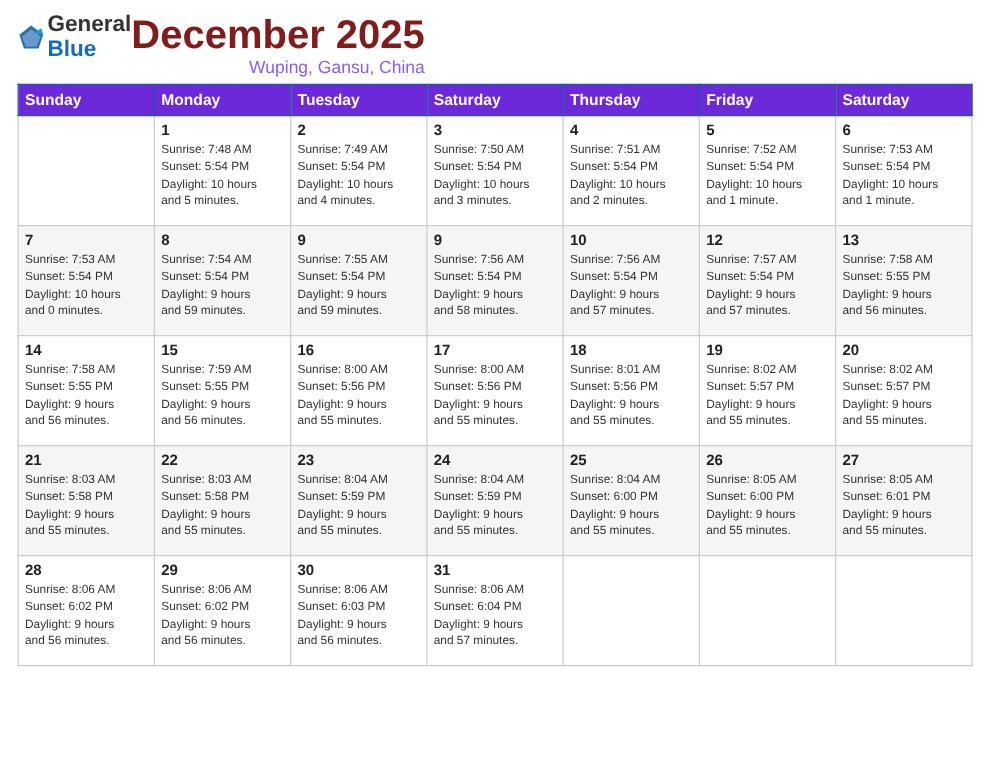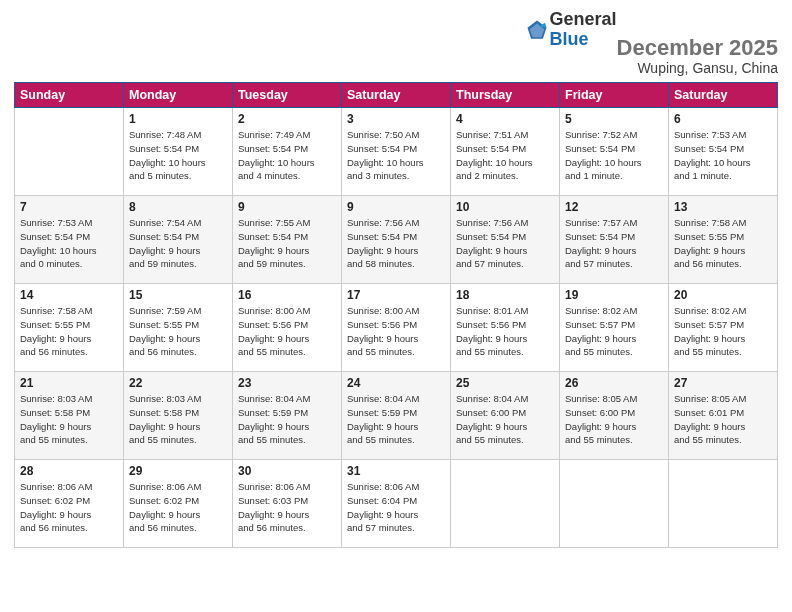--- a/index.html
+++ b/index.html
@@ -9,21 +9,21 @@
       width: 792px;
       height: 612px;
       overflow: hidden;
     }
     .container {
       width: 792px;
       padding: 10px 14px 6px 14px;
     }
     .header-row {
       display: flex;
-      justify-content: flex-end;
+      justify-content: flex-start;
       align-items: flex-start;
       margin-bottom: 6px;
     }
     .logo {
       display: flex;
       align-items: center;
     }
     .logo-text {
       font-size: 18px;
       font-weight: bold;
@@ -33,37 +33,36 @@
     .logo-blue { color: #1a6bb5; }
     .logo-icon {
       width: 22px;
       height: 22px;
       margin-right: 2px;
     }
     .title-block {
       text-align: right;
     }
     .month-title {
-      font-size: 22px;
+      font-size: 32px;
       font-weight: bold;
-      color: #737373;
+      color: #7f1d1d;
       line-height: 1.1;
-      margin-top: 26px;
     }
     .location {
       font-size: 14px;
-      color: #404040;
+      color: #8b5cf6;
     }
     .calendar {
       width: 100%;
       border-collapse: collapse;
       table-layout: fixed;
     }
     .calendar th {
-      background-color: #be185d;
+      background-color: #6d28d9;
       color: #fff;
       text-align: left;
       padding: 5px 5px;
       font-size: 12.5px;
       font-weight: bold;
       border: 1px solid #1a5a9a;
     }
     .calendar td {
       border: 1px solid #ccc;
       vertical-align: top;

